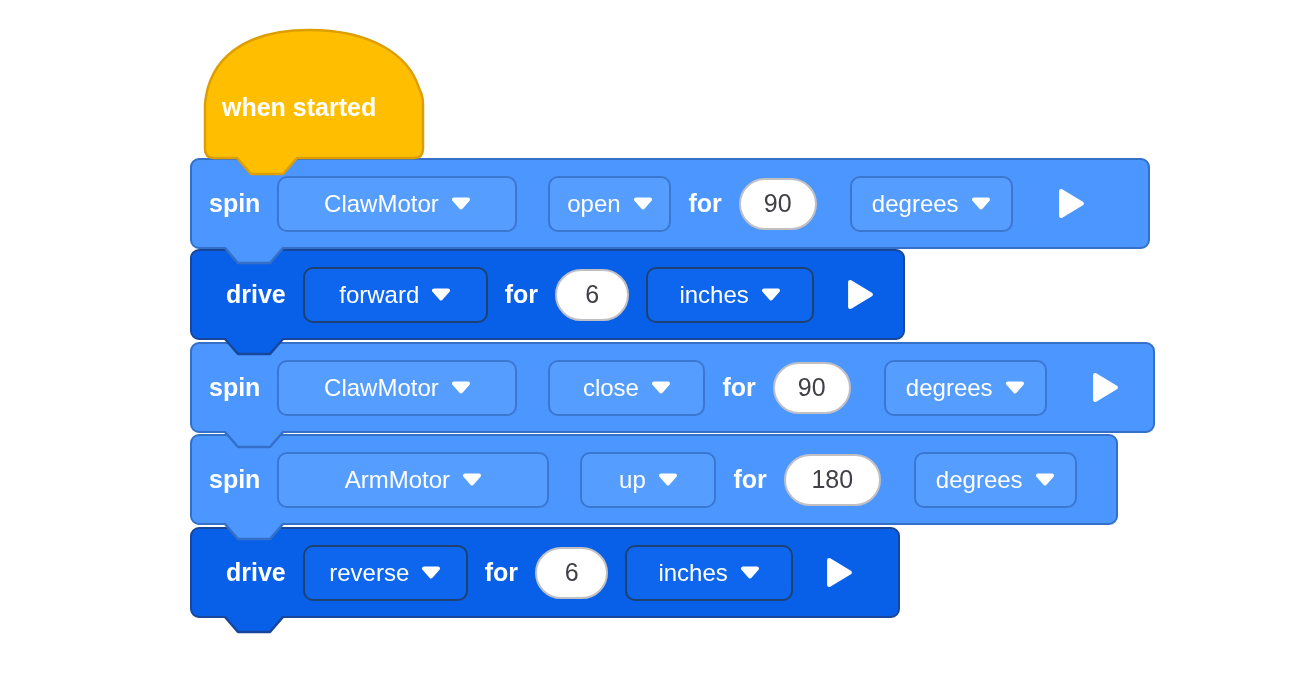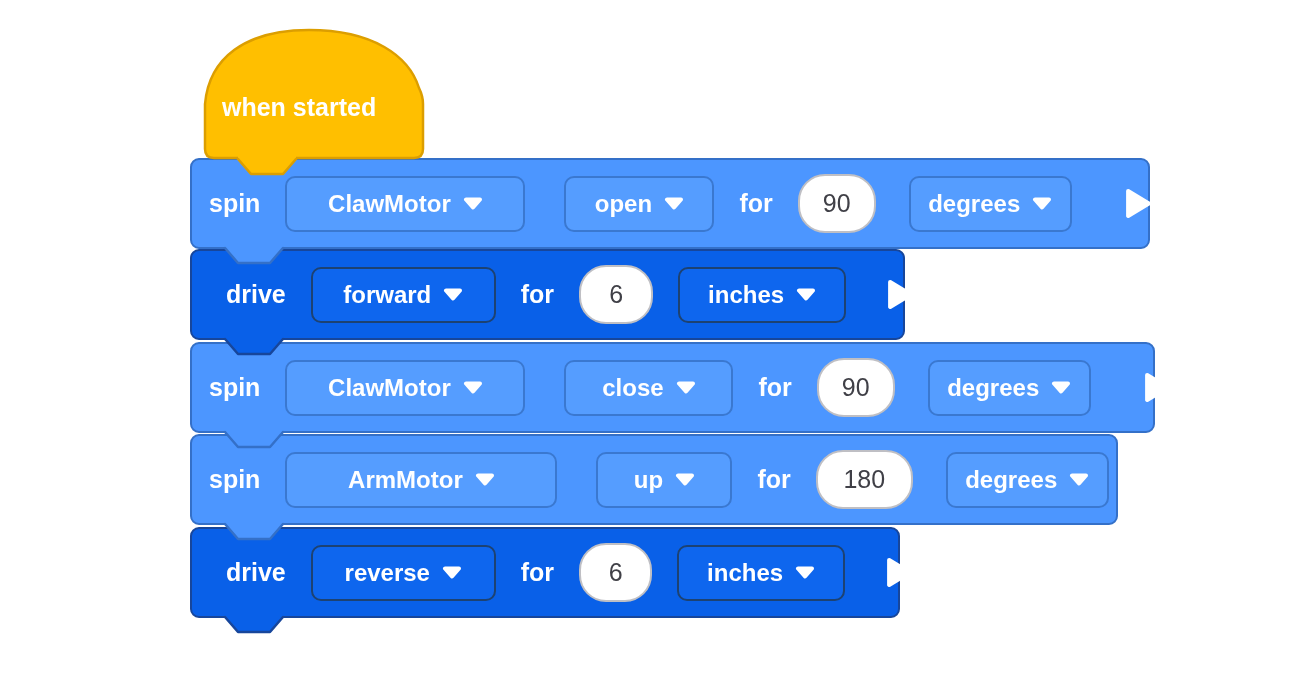--- a/index.html
+++ b/index.html
@@ -6,41 +6,41 @@
   body{
     width:1310px;height:683px;overflow:hidden;background:#ffffff;
     font-family:"Liberation Sans", sans-serif;
     position:relative;
   }
   .canvas{position:absolute;inset:0;}
 
   
   .block{
     position:absolute;box-sizing:border-box;
-    display:flex;align-items:center;gap:25px;
+    display:flex;align-items:center;gap:17px;
     padding:0 17px;border-radius:9px;
   }
   .spin{background:var(--spin-fill);border:2px solid var(--spin-border);}
   .drive{background:var(--drive-fill);border:2px solid var(--drive-border);padding-left:34px;}
 
   .lbl{font-weight:bold;font-size:25px;color:var(--block-text);white-space:nowrap;}
 
   .dd{
     height:56px;border-radius:10px;box-sizing:border-box;
     display:flex;align-items:center;justify-content:center;gap:12px;
     cursor:pointer;flex:0 0 auto;
   }
   .spin .dd{background:var(--spin-field-fill);border:2px solid var(--spin-field-border);}
   .drive .dd{background:var(--drive-field-fill);border:2px solid var(--drive-field-border);}
-  .ddv{font-weight:bold;font-size:24px;color:var(--block-text);white-space:nowrap;}
+  .ddv{font-weight:normal;font-size:24px;color:var(--block-text);white-space:nowrap;}
   .chev{width:20px;height:13px;flex:0 0 auto;}
   .chev path{fill:#fff;stroke:#fff;stroke-width:4;stroke-linejoin:round;}
 
   .num{
-    height:59px;border-radius:27px;box-sizing:border-box;
+    height:52px;border-radius:27px;box-sizing:border-box;
     background:var(--input-fill);border:2px solid var(--input-border);
     display:flex;align-items:center;justify-content:center;
     font-size:25px;font-weight:500;color:var(--input-text);
     flex:0 0 auto;cursor:text;
   }
 
   .playbtn{width:27px;height:31px;flex:0 0 auto;cursor:pointer;}
   .playbtn path{fill:#fff;stroke:#fff;stroke-width:4;stroke-linejoin:round;}
 
   
@@ -53,21 +53,21 @@
   
   .hat{position:absolute;}
   .hat-shape{position:absolute;inset:0;overflow:visible;}
   .hat-shape path{fill:var(--hat-fill);stroke:var(--hat-border);stroke-width:2.5;}
   .hat-label{
     position:absolute;left:17px;top:63px;
     font-size:25px;font-weight:bold;color:var(--block-text);white-space:nowrap;
   }
 
   
-  .mL14{margin-left:14px;} .mL12{margin-left:8px;} .mL28{margin-left:28px;} .mL16{margin-left:16px;}
+  .mL14{margin-left:14px;} .mL12{margin-left:16px;} .mL28{margin-left:28px;} .mL16{margin-left:16px;}
 </style>
 </head>
 <body>
 
 <div class="canvas">
 
   <div class="hat" style="left:205px;top:30px;width:218px;height:128px;z-index:6">
     <svg class="hat-shape" viewBox="0 0 218 128">
       <path d="M 0 74 C 4 28 40 0 104 0 C 168 0 204 26 214 58 Q 218 66 218 74 L 218 119 Q 218 128 209 128 L 9 128 Q 0 128 0 119 Z"></path>
     </svg>
@@ -79,21 +79,21 @@
   </div>
 
   <div class="block spin" style="left:190px;top:158px;width:960px;height:91px;z-index:5">
     <span class="lbl">spin</span>
     <div class="dd" style="width:240px">
       <span class="ddv">ClawMotor</span>
       <svg class="chev" viewBox="0 0 20 13">
           <path d="M3 2.5 L17 2.5 L10 10.5 Z"></path>
         </svg>
     </div>
-    <div class="dd mL14" style="width:150px">
+    <div class="dd mL14" style="width:123px">
       <span class="ddv">open</span>
       <svg class="chev" viewBox="0 0 20 13">
           <path d="M3 2.5 L17 2.5 L10 10.5 Z"></path>
         </svg>
     </div>
     <span class="lbl">for</span>
     <div class="num" style="width:78px">90</div>
     <div class="dd mL12" style="width:163px">
       <span class="ddv">degrees</span>
       <svg class="chev" viewBox="0 0 20 13">
@@ -135,21 +135,21 @@
   </div>
 
   <div class="block spin" style="left:190px;top:342px;width:965px;height:91px;z-index:3">
     <span class="lbl">spin</span>
     <div class="dd" style="width:240px">
       <span class="ddv">ClawMotor</span>
       <svg class="chev" viewBox="0 0 20 13">
           <path d="M3 2.5 L17 2.5 L10 10.5 Z"></path>
         </svg>
     </div>
-    <div class="dd mL14" style="width:169px">
+    <div class="dd mL14" style="width:157px">
       <span class="ddv">close</span>
       <svg class="chev" viewBox="0 0 20 13">
           <path d="M3 2.5 L17 2.5 L10 10.5 Z"></path>
         </svg>
     </div>
     <span class="lbl">for</span>
     <div class="num" style="width:78px">90</div>
     <div class="dd mL12" style="width:163px">
       <span class="ddv">degrees</span>
       <svg class="chev" viewBox="0 0 20 13">
@@ -191,21 +191,21 @@
         <path d="M3 3 L23 15 L3 27 Z"></path>
       </svg>
     <svg class="tab" viewBox="0 -6 60 22">
       <path class="tab-fill" d="M1 -6 L1 0 L14 15 L46 15 L59 0 L59 -6 Z"></path>
       <path class="tab-line" d="M1 0 L14 15 L46 15 L59 0"></path>
     </svg>
   </div>
 
   <div class="block drive" style="left:190px;top:527px;width:710px;height:91px;z-index:1">
     <span class="lbl">drive</span>
-    <div class="dd" style="width:185px">
+    <div class="dd" style="width:165px">
       <span class="ddv">reverse</span>
       <svg class="chev" viewBox="0 0 20 13">
           <path d="M3 2.5 L17 2.5 L10 10.5 Z"></path>
         </svg>
     </div>
     <span class="lbl">for</span>
     <div class="num" style="width:73px">6</div>
     <div class="dd" style="width:168px">
       <span class="ddv">inches</span>
       <svg class="chev" viewBox="0 0 20 13">

